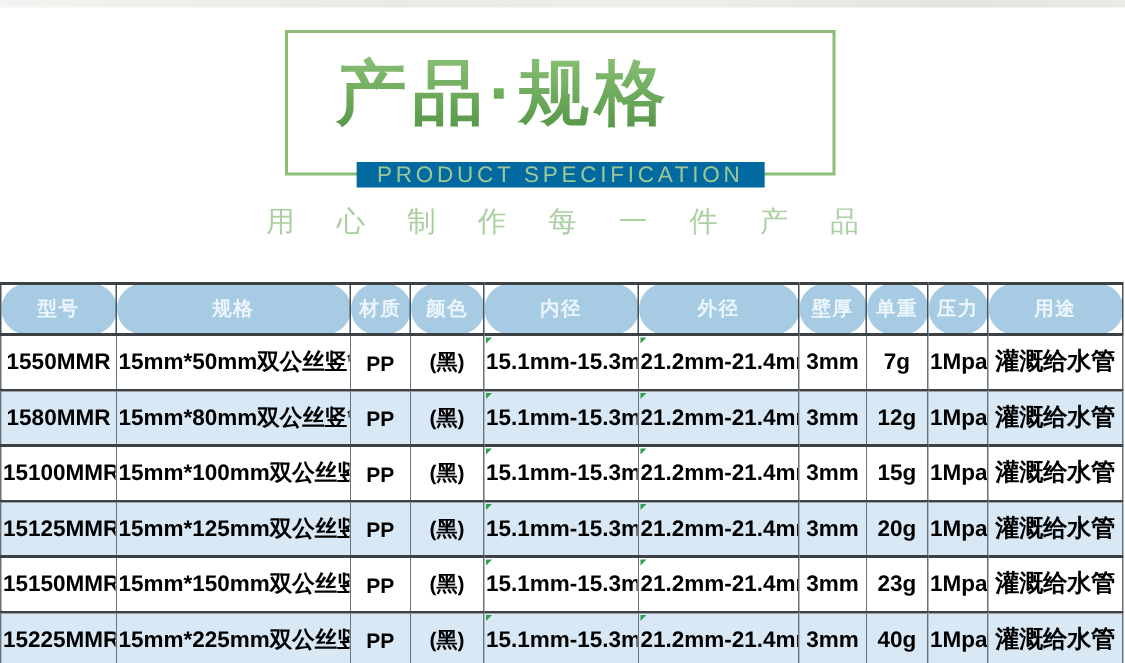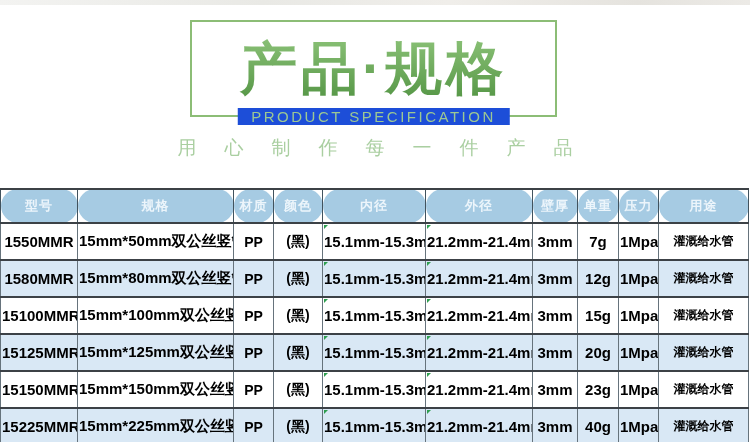--- a/index.html
+++ b/index.html
@@ -13,29 +13,30 @@
     position:absolute;top:0;left:0;width:750px;height:5px;
     background:linear-gradient(90deg,#f3f3f1 0%,#e9e9e5 35%,#f0eeea 60%,#e5e3de 85%,#eceae6 100%);
   }
   
   .title-box{
     position:absolute;left:190px;top:20px;width:367px;height:97px;
     border:2px solid var(--box-border,#8cbd76);box-sizing:border-box;
   }
   .title-cn{
     position:absolute;left:0;top:9px;width:100%;
-    text-align:center;font-size:57px;font-weight:bold;letter-spacing:4px;
+    text-align:left;font-size:47px;font-weight:bold;letter-spacing:4px;
     background:linear-gradient(180deg,var(--title-top,#8fc57b) 0%,var(--title-bottom,#4f9140) 100%);
     -webkit-background-clip:text;background-clip:text;
     -webkit-text-fill-color:transparent;color:var(--title-bottom,#4f9140);
     white-space:nowrap;
+    padding-left:32px;
   }
   .title-en{
     position:absolute;left:50%;bottom:-10px;transform:translateX(-50%);
-    background:#1d4ed8;padding:0 14px;white-space:nowrap;
+    background:#0369a1;padding:0 14px;white-space:nowrap;
     font-size:15px;letter-spacing:2.5px;color:var(--subtitle-green,#9cc893);text-align:center;
   }
   .tagline{
     position:absolute;top:135px;left:0;width:100%;text-align:center;
     font-size:19px;letter-spacing:28px;text-indent:28px;
     color:var(--tagline-green,#aacfa1);white-space:nowrap;
   }
   
   table.spec{
     position:absolute;top:188px;left:0;width:748px;
@@ -54,21 +55,21 @@
   }
   .spec td{
     height:33px;color:#000000;font-weight:600;background:var(--row-bg,#ffffff);
     position:relative;
   }
   .spec tbody tr:nth-child(even) td{background:var(--row-alt-bg,#d9e8f5);}
   
   .spec td.c0,.spec td.c1,.spec td.c4,.spec td.c5{font-size:15px;}
   .spec td.c2,.spec td.c3{font-size:14px;margin-top:12px;}
   .spec td.c6,.spec td.c7,.spec td.c8{font-size:15px;}
-  .spec td.c9{font-size:12px;}
+  .spec td.c9{font-size:16px;}
   
   .spec td.tick::before{
     content:"";position:absolute;top:1px;left:1px;width:0;height:0;
     border-top:4px solid var(--tick-green,#2e9e4f);
     border-right:4px solid transparent;
   }
 </style>
 </head>
 <body>
 

